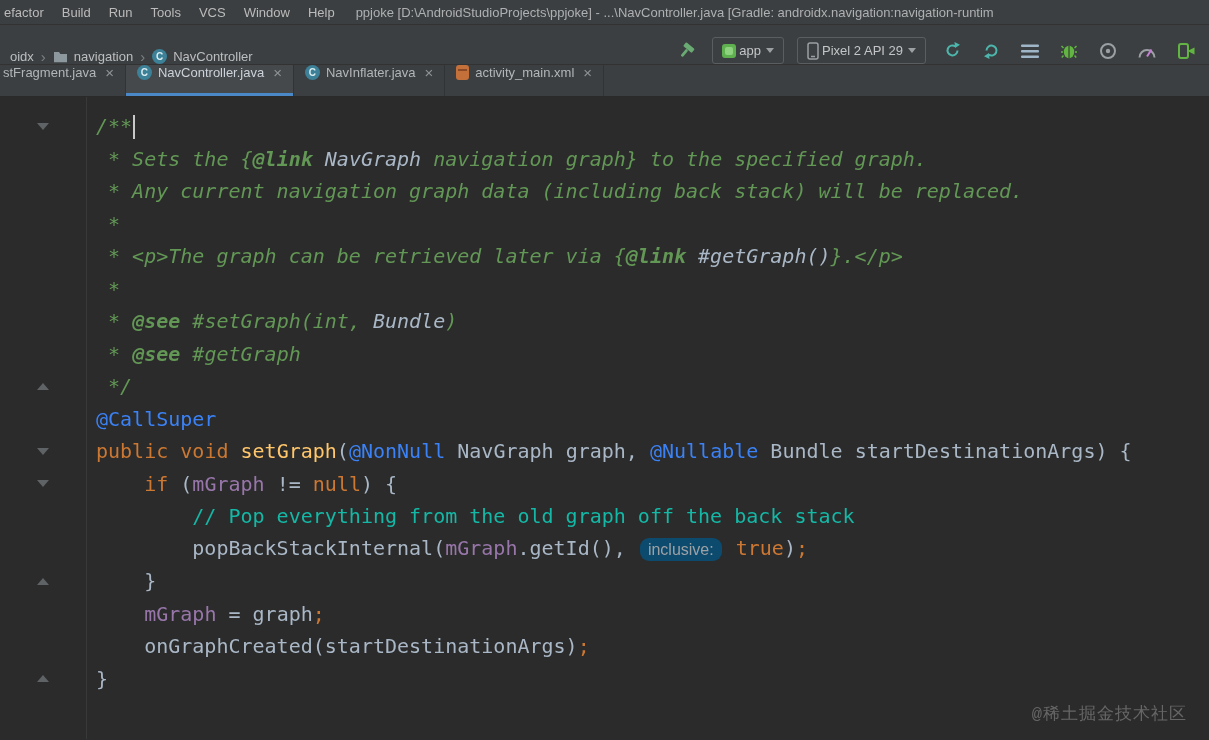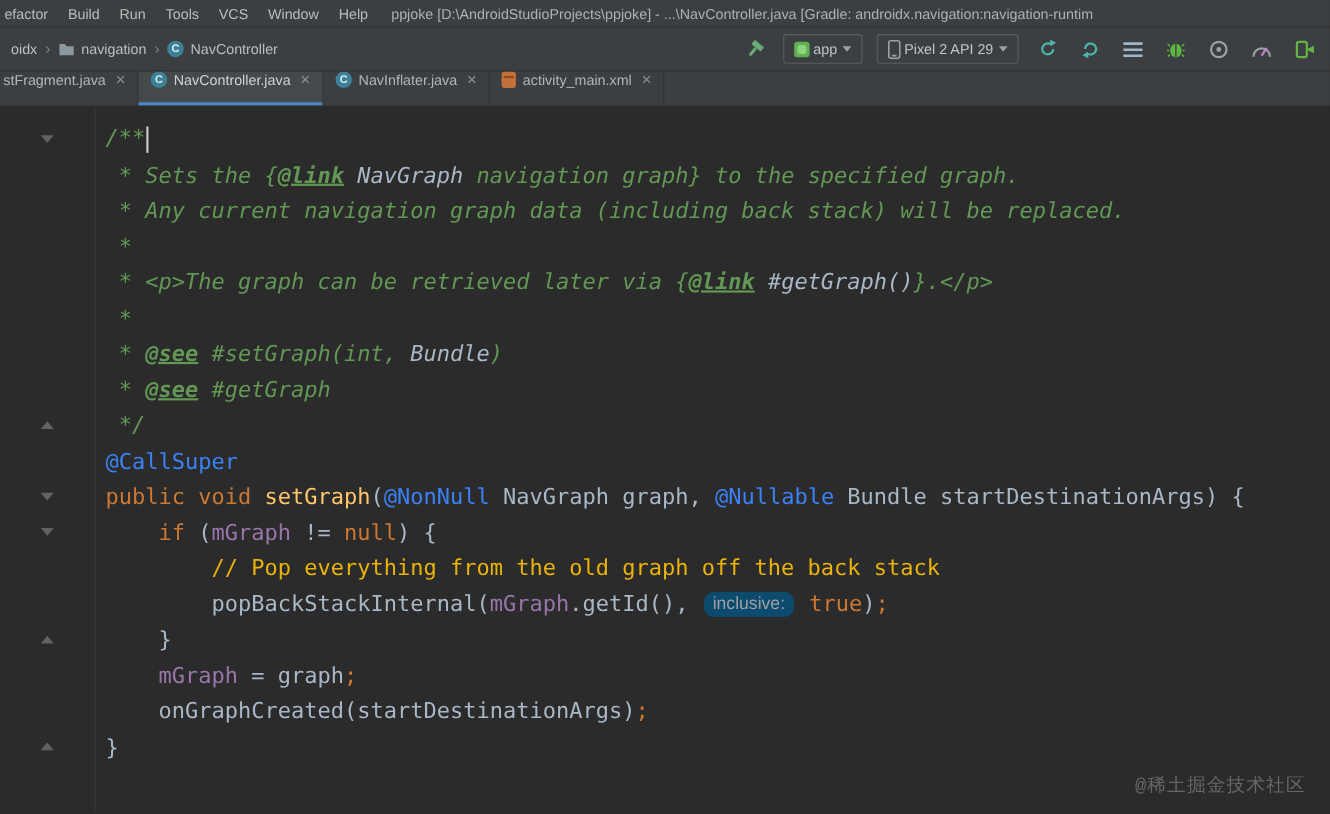--- a/index.html
+++ b/index.html
@@ -7,21 +7,21 @@
   body{background:#2b2b2b;font-family:"Liberation Sans",sans-serif;-webkit-font-smoothing:antialiased}
 
   
   .menubar{height:24px;background:#3c3f41;display:flex;align-items:center;padding:0 6px;font-size:13px;color:#bbbbbb;white-space:nowrap;overflow:hidden}
   #menu-items{display:contents}
   .menu-item{padding:0 9px;cursor:default}
   .menu-item:first-child{padding-left:2px;margin-left:-4px}
   .window-title{margin-left:12px;color:#aeb0b2;overflow:hidden;text-overflow:clip;flex:1}
 
   
-  .navbar{height:40px;background:#3c3f41;border-top:1px solid #323232;display:flex;align-items:center;padding:0 10px}
+  .navbar{height:40px;background:#3c3f41;border-top:1px solid #323232;display:flex;align-items:flex-end;padding:0 10px}
   .breadcrumbs{display:flex;align-items:center;gap:7px;font-size:13px;color:#bcbec0;white-space:nowrap}
   .crumb{display:flex;align-items:center;gap:6px;cursor:default}
   .crumb-sep{color:#7c8084;font-size:15px;line-height:1}
   .spacer{flex:1}
   .toolbar{display:flex;align-items:center;gap:13px}
   .tb-btn{width:26px;height:26px;display:flex;align-items:center;justify-content:center;border-radius:3px;cursor:default}
   .combo{display:flex;align-items:center;gap:3px;height:27px;padding:0 9px;border:1px solid #5b5e60;border-radius:3px;font-size:13px;color:#c3c5c7;background:#3c3f41;cursor:default}
   .dd-caret{width:0;height:0;border-left:4px solid transparent;border-right:4px solid transparent;border-top:5px solid #9da0a2;margin-left:2px}
   .appcfg-icon{width:14px;height:14px;border-radius:3px;background:#5fb04f;display:inline-block;position:relative}
   .appcfg-icon::after{content:"";position:absolute;left:3px;top:3px;right:3px;bottom:3px;border-radius:2px;background:#8ed27f}
@@ -43,27 +43,27 @@
   .editor{position:relative;height:642px;background:#2b2b2b;font-family:"DejaVu Sans Mono",monospace;font-size:20px;padding-top:13px}
   .editor::before{content:"";position:absolute;left:86px;top:0;bottom:0;width:1px;background:#37393b}
   .code-line{display:flex;height:32.5px;align-items:center}
   .gutter-cell{width:86px;flex:0 0 86px;display:flex;align-items:center;justify-content:center}
   .code-text{padding-left:10px;white-space:pre}
   .fold{width:0;height:0;display:block}
   .fold.down{border-left:6px solid transparent;border-right:6px solid transparent;border-top:7px solid #5f6366}
   .fold.up{border-left:6px solid transparent;border-right:6px solid transparent;border-bottom:7px solid #5f6366}
 
   .tok-doc{color:#629755;font-style:italic}
-  .tok-doctag{color:#629755;font-style:italic;font-weight:bold;text-decoration:underline}
+  .tok-doctag{color:#629755;font-style:italic;font-weight:bold;}
   .tok-docval{color:#a9b7c6;font-style:italic}
   .tok-kw{color:#cc7832}
   .tok-ann{color:#3b82f6}
   .tok-method{color:#ffc66b}
   .tok-field{color:#9876aa}
-  .tok-cmt{color:#eab308}
+  .tok-cmt{color:#14b8a6}
   .tok-txt{color:#a9b7c6}
   .tok-hint{font-family:"Liberation Sans",sans-serif;font-style:normal;font-size:16px;line-height:19px;background:#0c4a6e;color:#9da1a4;border-radius:9px;padding:2px 8px;display:inline-block;vertical-align:middle;margin:0 2px}
   .caret{display:inline-block;width:2px;height:24px;background:#c8c8c8;vertical-align:middle;margin-left:1px}
 
   .watermark{position:absolute;right:22px;bottom:14px;font-size:17px;color:#7a7a7a;opacity:.75;letter-spacing:1px;font-family:Liberation Mono, monospace}
 </style>
 </head>
 <body>
 
 <div class="menubar">

